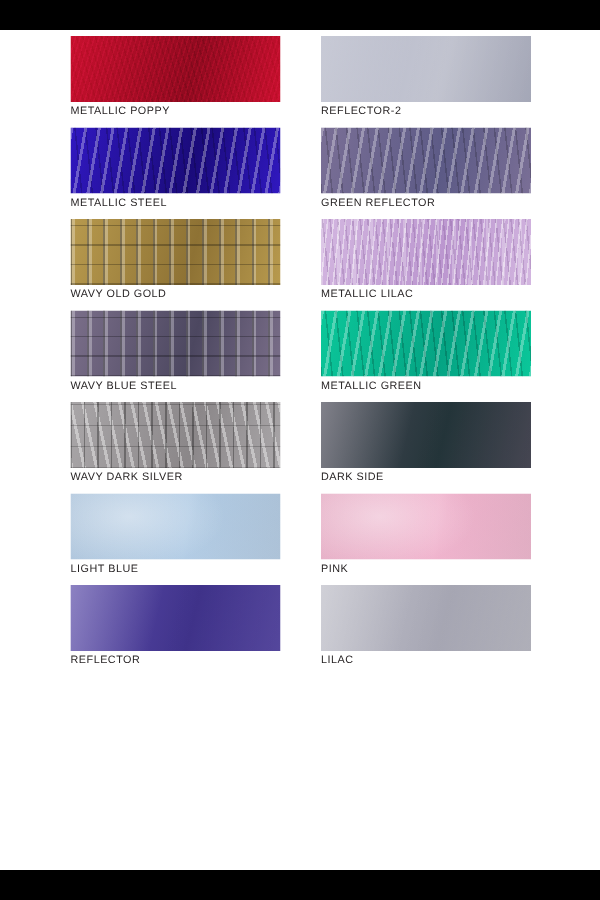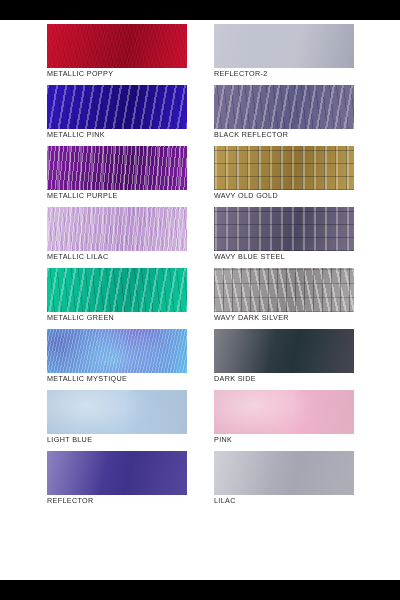--- a/index.html
+++ b/index.html
@@ -139,35 +139,28 @@
           <div class="base" style="background: linear-gradient(104deg, rgb(176, 179, 196) 0%, rgb(197, 199, 211) 58%, rgb(176, 179, 196) 100%);"></div>
           <div class="tex tex-smooth"></div>
         </div>
         <div class="swatch-label">REFLECTOR-2</div>
       </div>
       <div class="swatch-cell">
         <div class="swatch-chip">
           <div class="base" style="background: linear-gradient(104deg, rgb(48, 24, 192) 0%, rgb(26, 11, 122) 58%, rgb(48, 24, 192) 100%);"></div>
           <div class="tex tex-streak"></div>
         </div>
-        <div class="swatch-label">METALLIC PINK</div>
+        <div class="swatch-label">METALLIC STEEL</div>
       </div>
       <div class="swatch-cell">
         <div class="swatch-chip">
           <div class="base" style="background: linear-gradient(104deg, rgb(122, 111, 150) 0%, rgb(92, 90, 134) 58%, rgb(122, 111, 150) 100%);"></div>
           <div class="tex tex-streak"></div>
         </div>
-        <div class="swatch-label">BLACK REFLECTOR</div>
-      </div>
-      <div class="swatch-cell">
-        <div class="swatch-chip">
-          <div class="base" style="background: linear-gradient(104deg, rgb(123, 26, 158) 0%, rgb(74, 13, 102) 58%, rgb(123, 26, 158) 100%);"></div>
-          <div class="tex tex-fiber"></div>
-        </div>
-        <div class="swatch-label">METALLIC PURPLE</div>
+        <div class="swatch-label">GREEN REFLECTOR</div>
       </div>
       <div class="swatch-cell">
         <div class="swatch-chip">
           <div class="base" style="background: linear-gradient(104deg, rgb(184, 154, 78) 0%, rgb(142, 114, 52) 58%, rgb(184, 154, 78) 100%);"></div>
           <div class="tex tex-wavy"></div>
         </div>
         <div class="swatch-label">WAVY OLD GOLD</div>
       </div>
       <div class="swatch-cell">
         <div class="swatch-chip">
@@ -192,27 +185,20 @@
       </div>
       <div class="swatch-cell">
         <div class="swatch-chip">
           <div class="base" style="background: linear-gradient(104deg, rgb(169, 166, 168) 0%, rgb(139, 135, 137) 58%, rgb(169, 166, 168) 100%);"></div>
           <div class="tex tex-crinkle"></div>
         </div>
         <div class="swatch-label">WAVY DARK SILVER</div>
       </div>
       <div class="swatch-cell">
         <div class="swatch-chip">
-          <div class="base" style="background: linear-gradient(104deg, rgb(95, 185, 232) 0%, rgb(123, 111, 208) 58%, rgb(95, 185, 232) 100%);"></div>
-          <div class="tex tex-iridescent"></div>
-        </div>
-        <div class="swatch-label">METALLIC MYSTIQUE</div>
-      </div>
-      <div class="swatch-cell">
-        <div class="swatch-chip">
           <div class="base" style="background: linear-gradient(104deg, rgb(75, 75, 88) 0%, rgb(36, 53, 58) 58%, rgb(75, 75, 88) 100%);"></div>
           <div class="tex tex-smooth"></div>
         </div>
         <div class="swatch-label">DARK SIDE</div>
       </div>
       <div class="swatch-cell">
         <div class="swatch-chip">
           <div class="base" style="background: linear-gradient(104deg, rgb(188, 211, 234) 0%, rgb(169, 198, 226) 58%, rgb(188, 211, 234) 100%);"></div>
           <div class="tex tex-soft"></div>
         </div>

